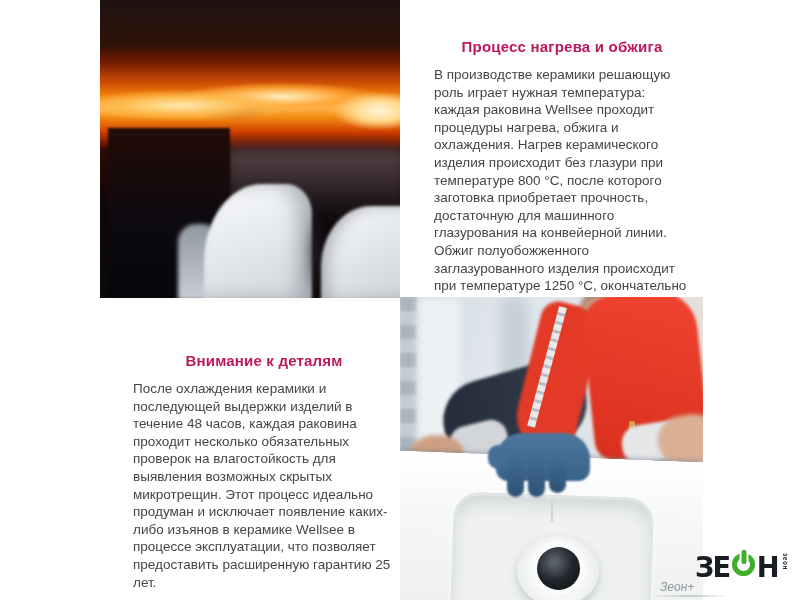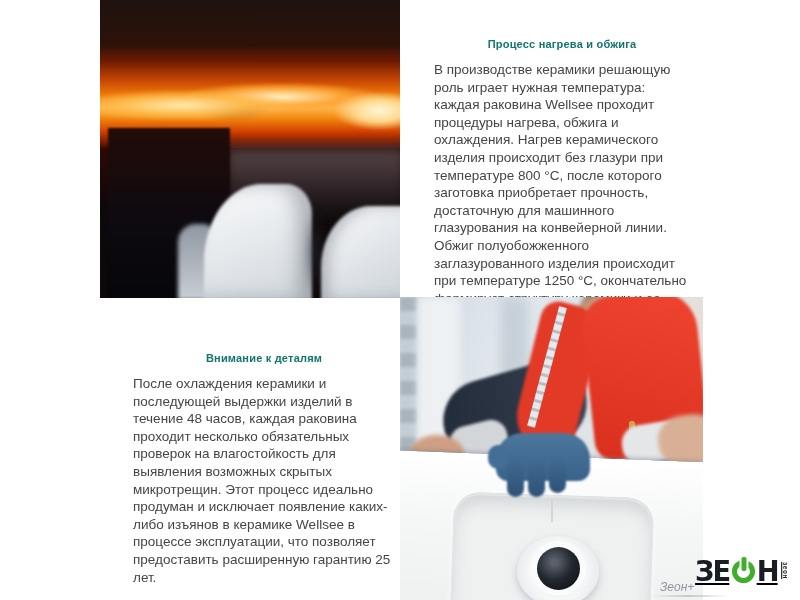--- a/index.html
+++ b/index.html
@@ -2,21 +2,21 @@
 <html style="--logo_ink: #191d24; --logo_green: #3fae2a; --fire_orange: #f07d08; --fire_core: #ffe9ad; --vest_red: #e23a26; --glove_blue: #3e6a94; --text_dark: #3a3a3a; --body_text: #454545;"><head>
 <meta charset="utf-8">
 <style>
   html,body{margin:0;padding:0;background:#ffffff;}
   .canvas{position:relative;width:800px;height:600px;background:#fff;overflow:hidden;
           font-family:"Liberation Sans","DejaVu Sans",sans-serif;}
   .canvas *{box-sizing:border-box;}
 
   
   .text-block{position:absolute;}
-  .text-block h2{margin:0 0 11px 0;font-size:11px;font-weight:700;color:#0f766e;
+  .text-block h2{margin:0 0 11px 0;font-size:15px;font-weight:700;color:#be185d;
                  text-align:center;letter-spacing:.2px;}
   .text-block p{margin:0;font-size:13.5px;line-height:17.6px;color:#454545;}
   .tb-heating{left:434px;top:38px;width:256px;}
   .tb-details{left:133px;top:352px;width:262px;}
 
   
   .photo{position:absolute;overflow:hidden;}
   .kiln{left:100px;top:0;width:300px;height:298px;background:#0d0809;}
   .kiln div{position:absolute;}
   .k-top{left:0;top:0;right:0;height:72px;
@@ -93,21 +93,21 @@
     box-shadow:0 0 0 6px #fafbfb,0 3px 6px rgba(0,0,0,.25);}
   .w-glove{left:96px;top:136px;width:94px;height:48px;filter:blur(1px);
     background:linear-gradient(180deg,#4d779d,#39628b);border-radius:26px 26px 12px 12px;}
   .w-thumb{left:88px;top:148px;width:20px;height:24px;background:#446e96;border-radius:10px;filter:blur(1px);}
   .finger{top:164px;width:17px;height:36px;border-radius:9px;filter:blur(1px);
     background:linear-gradient(180deg,#41688f,#2e5276);}
   .f1{left:107px;} .f2{left:128px;} .f3{left:149px;height:32px;}
 
   
   .brand{position:absolute;left:0;top:0;width:800px;height:600px;pointer-events:none;}
-  .logo-row{position:absolute;left:694px;top:553px;display:flex;align-items:center;height:36px;text-decoration:underline;}
+  .logo-row{position:absolute;left:694px;top:553px;display:flex;align-items:flex-start;height:36px;}
   .logo-letters{font-family:"DejaVu Sans","Liberation Sans",sans-serif;font-weight:800;
     font-size:29px;color:var(--logo_ink,#191d24);letter-spacing:-2px;
     transform:scaleX(.94);line-height:1;}
   .power-icon{position:relative;width:23px;height:23px;margin:0 1px 0 2px;display:inline-block;}
   .power-icon .ring{position:absolute;inset:0;border:5px solid var(--logo_green,#3fae2a);border-radius:50%;}
   .power-icon .gap{position:absolute;top:-2px;left:50%;transform:translateX(-50%);
     width:9px;height:9px;background:#ffffff;}
   .power-icon .stem{position:absolute;top:-3px;left:50%;transform:translateX(-50%);
     width:5px;height:14px;background:var(--logo_green,#3fae2a);border-radius:2px;}
   .logo-vert{margin-left:3px;writing-mode:vertical-rl;font-size:6.5px;font-weight:700;

